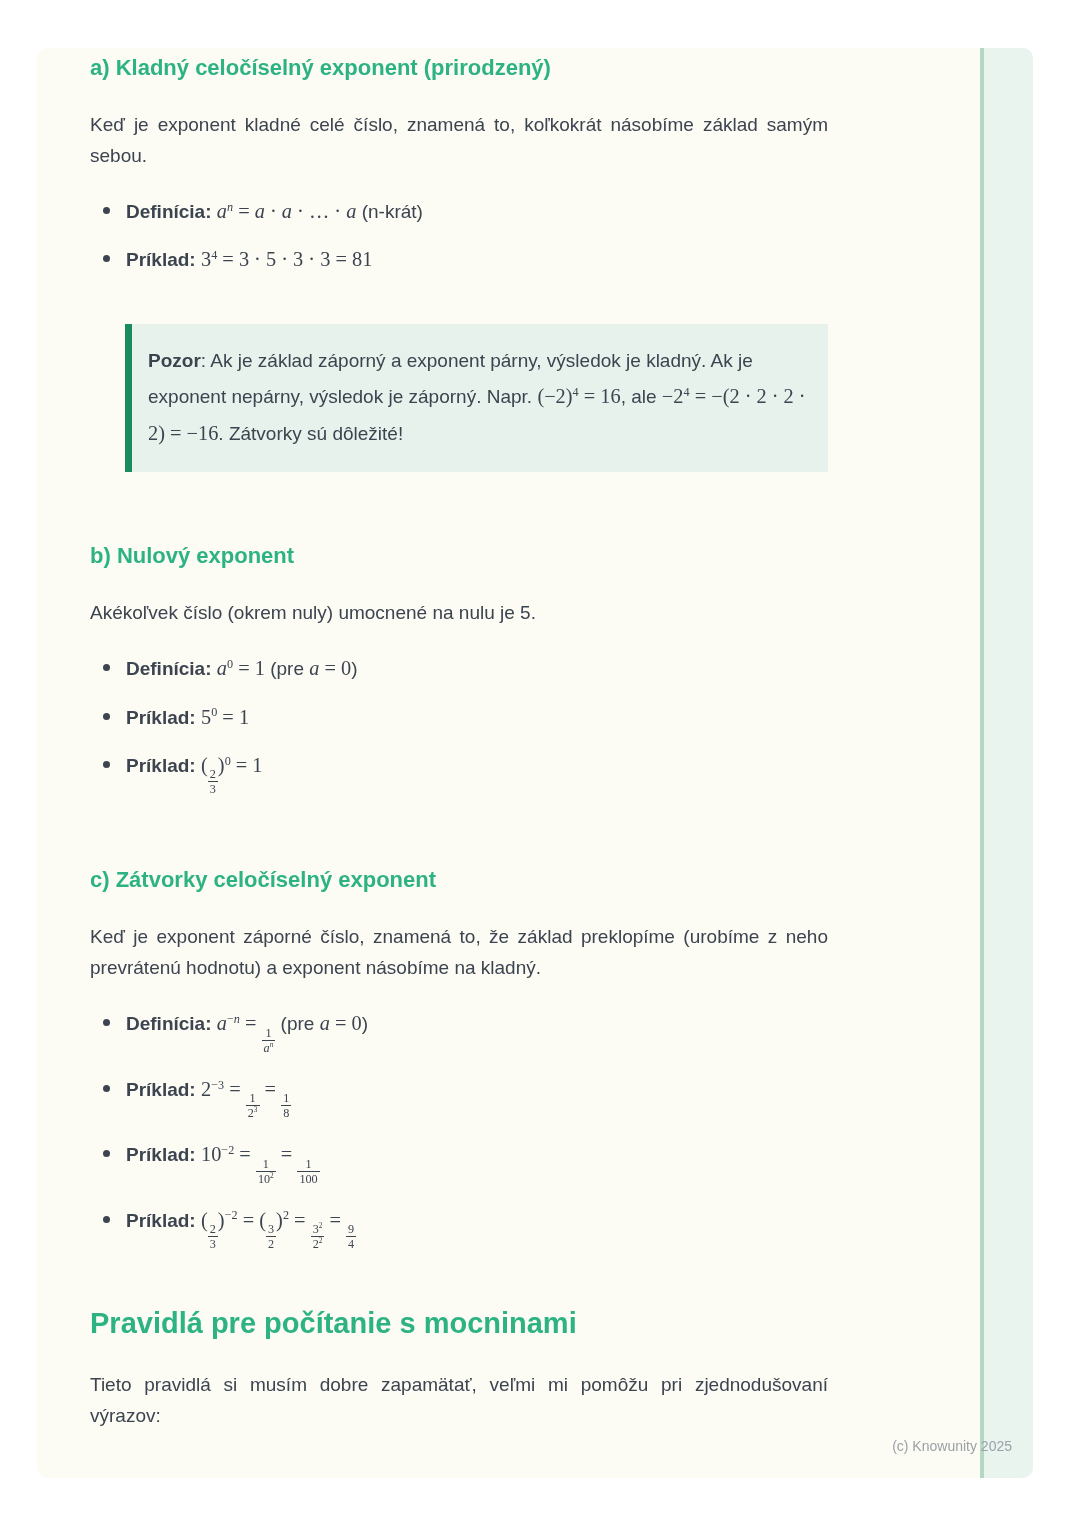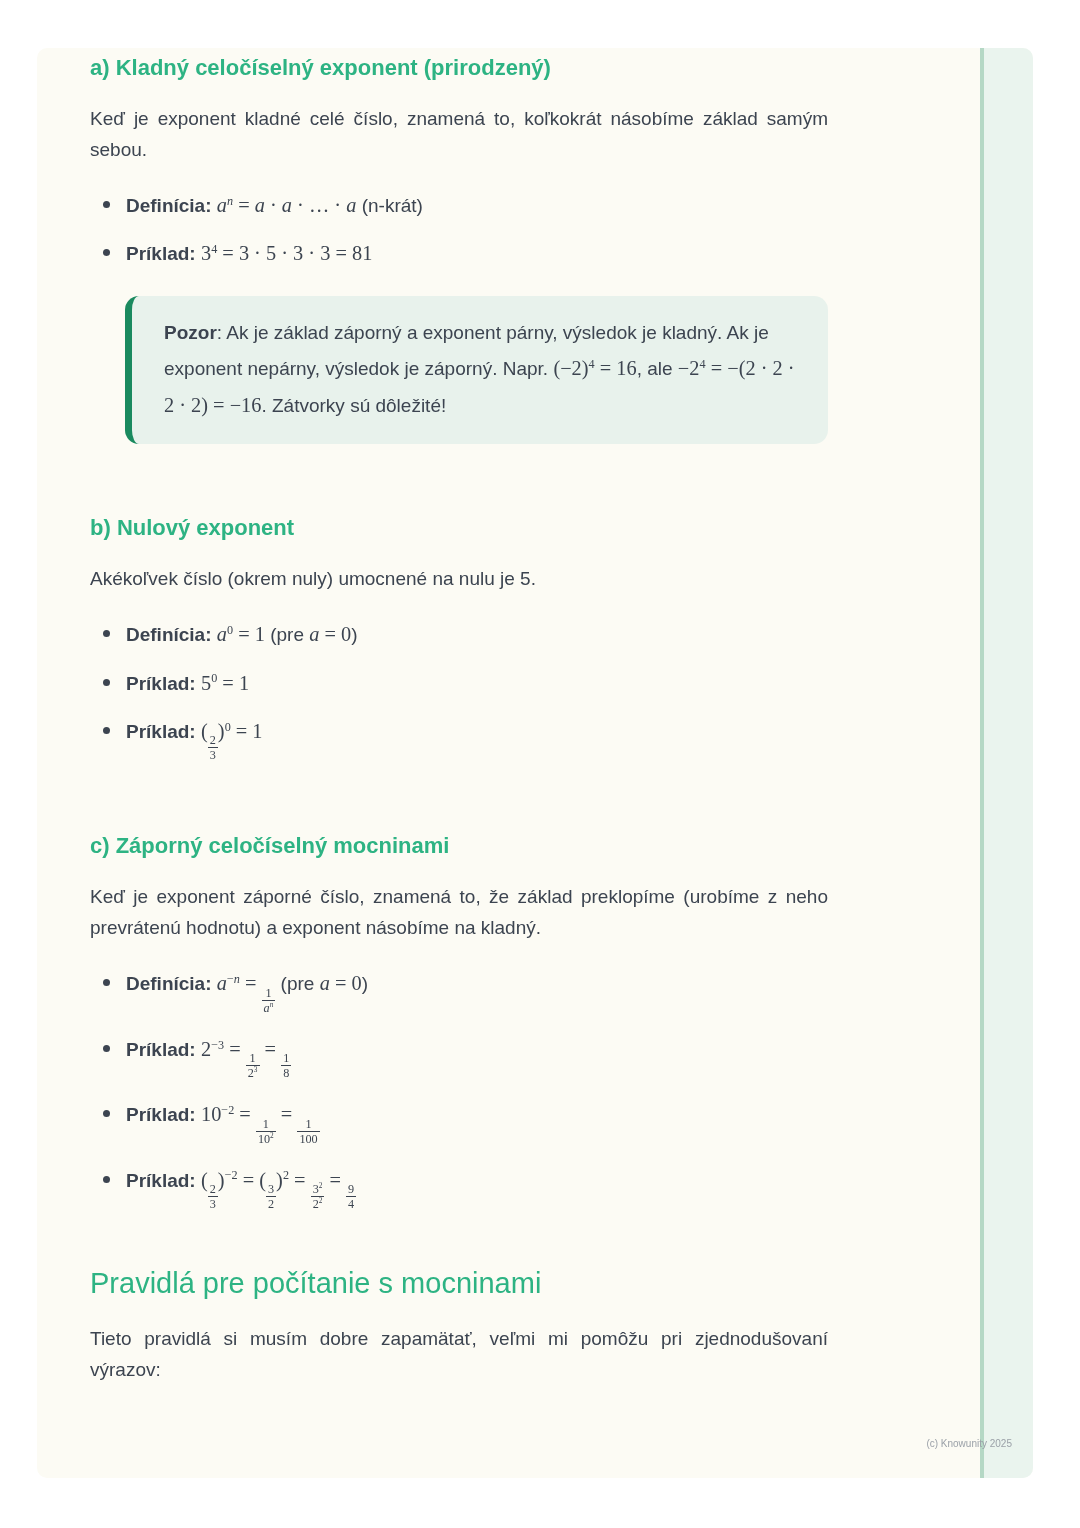--- a/index.html
+++ b/index.html
@@ -25,48 +25,48 @@
     background:var(--sheet-bg);border-radius:10px;overflow:hidden;
   }
   .margin-strip{
     position:absolute;top:0;right:0;bottom:0;width:53px;
     background:var(--strip-bg);border-left:4px solid var(--strip-border);
   }
   .content{position:absolute;left:53px;top:0;width:738px;}
   h2,h3{color:var(--accent-green);line-height:1.3;}
   h3{font-size:22px;font-weight:700;margin:6px 0 0;}
   h3.gap{margin-top:70px;}
-  h2{font-size:29px;font-weight:400;margin:54px 0 0;}
-  p.intro{margin:20px 0 0;line-height:1.64;}
+  h2{font-size:29px;font-weight:700;margin:54px 0 0;}
+  p.intro{margin:26px 0 0;line-height:1.64;}
   p.justify{text-align:justify;}
   ul.blist{list-style:none;margin:27px 0 0;padding:0;}
   ul.blist li{position:relative;padding-left:36px;margin-bottom:21px;line-height:1.35;}
   ul.blist .dot{
     position:absolute;left:13px;top:9px;width:7px;height:7px;border-radius:50%;
     background:#3c4450;
   }
   .callout{
-    margin:28px 0 0 35px;background:var(--callout-bg);
+    margin:50px 0 0 35px;background:var(--callout-bg);
     border-left:7px solid var(--callout-border-green);
-    padding:20px 32px;line-height:1.82;border-radius:14px;
+    padding:20px 16px;line-height:1.82;border-radius:0;
   }
   
   .seg-b{font-weight:700;}
   .seg-m,.seg-i{font-family:"Liberation Serif","DejaVu Serif",serif;font-size:1.07em;}
   .seg-i{font-style:italic;}
   sup{font-size:0.6em;line-height:0;vertical-align:super;}
   .frac{
     display:inline-flex;flex-direction:column;align-items:center;
     font-size:0.6em;line-height:1.15;vertical-align:-0.55em;text-align:center;
   }
   .frac .den{border-top:1.3px solid currentColor;}
   .frac .num,.frac .den{padding:0 2px;}
   .watermark{
     position:absolute;top:1438px;right:68px;z-index:5;
-    font-size:10px;color:var(--watermark-gray);
+    font-size:14px;color:var(--watermark-gray);
   }
 </style>
 </head>
 <body>
 
 <div class="sheet">
   <div class="margin-strip"></div>
   <div class="content">
 
     <h3>a) Kladný celočíselný exponent (prirodzený)</h3>
@@ -99,21 +99,21 @@
       </li>
       <li>
         <span class="dot"></span>
         <span><span class="seg-b">Príklad: </span><span class="seg-m">(</span><span class="frac">
               <span class="num"><span class="seg-m">2</span></span>
               <span class="den"><span class="seg-m">3</span></span>
             </span><span class="seg-m">)</span><sup><span class="seg-m">0</span></sup><span class="seg-m"> = 1</span></span>
       </li>
     </ul>
 
-    <h3 class="gap">c) Záporný celočíselný mocninami</h3>
+    <h3 class="gap">c) Zátvorky celočíselný exponent</h3>
     <p class="intro justify">Keď je exponent záporné číslo, znamená to, že základ preklopíme (urobíme z neho prevrátenú hodnotu) a exponent násobíme na kladný.</p>
     <ul class="blist">
       <li>
         <span class="dot"></span>
         <span><span class="seg-b">Definícia: </span><span class="seg-i">a</span><sup><span class="seg-m">−</span><span class="seg-i">n</span></sup><span class="seg-m"> = </span><span class="frac">
               <span class="num"><span class="seg-m">1</span></span>
               <span class="den"><span class="seg-i">a</span><sup><span class="seg-i">n</span></sup></span>
             </span><span class="seg-t"> (pre </span><span class="seg-i">a</span><span class="seg-m"> = 0</span><span class="seg-t">)</span></span>
       </li>
       <li>

